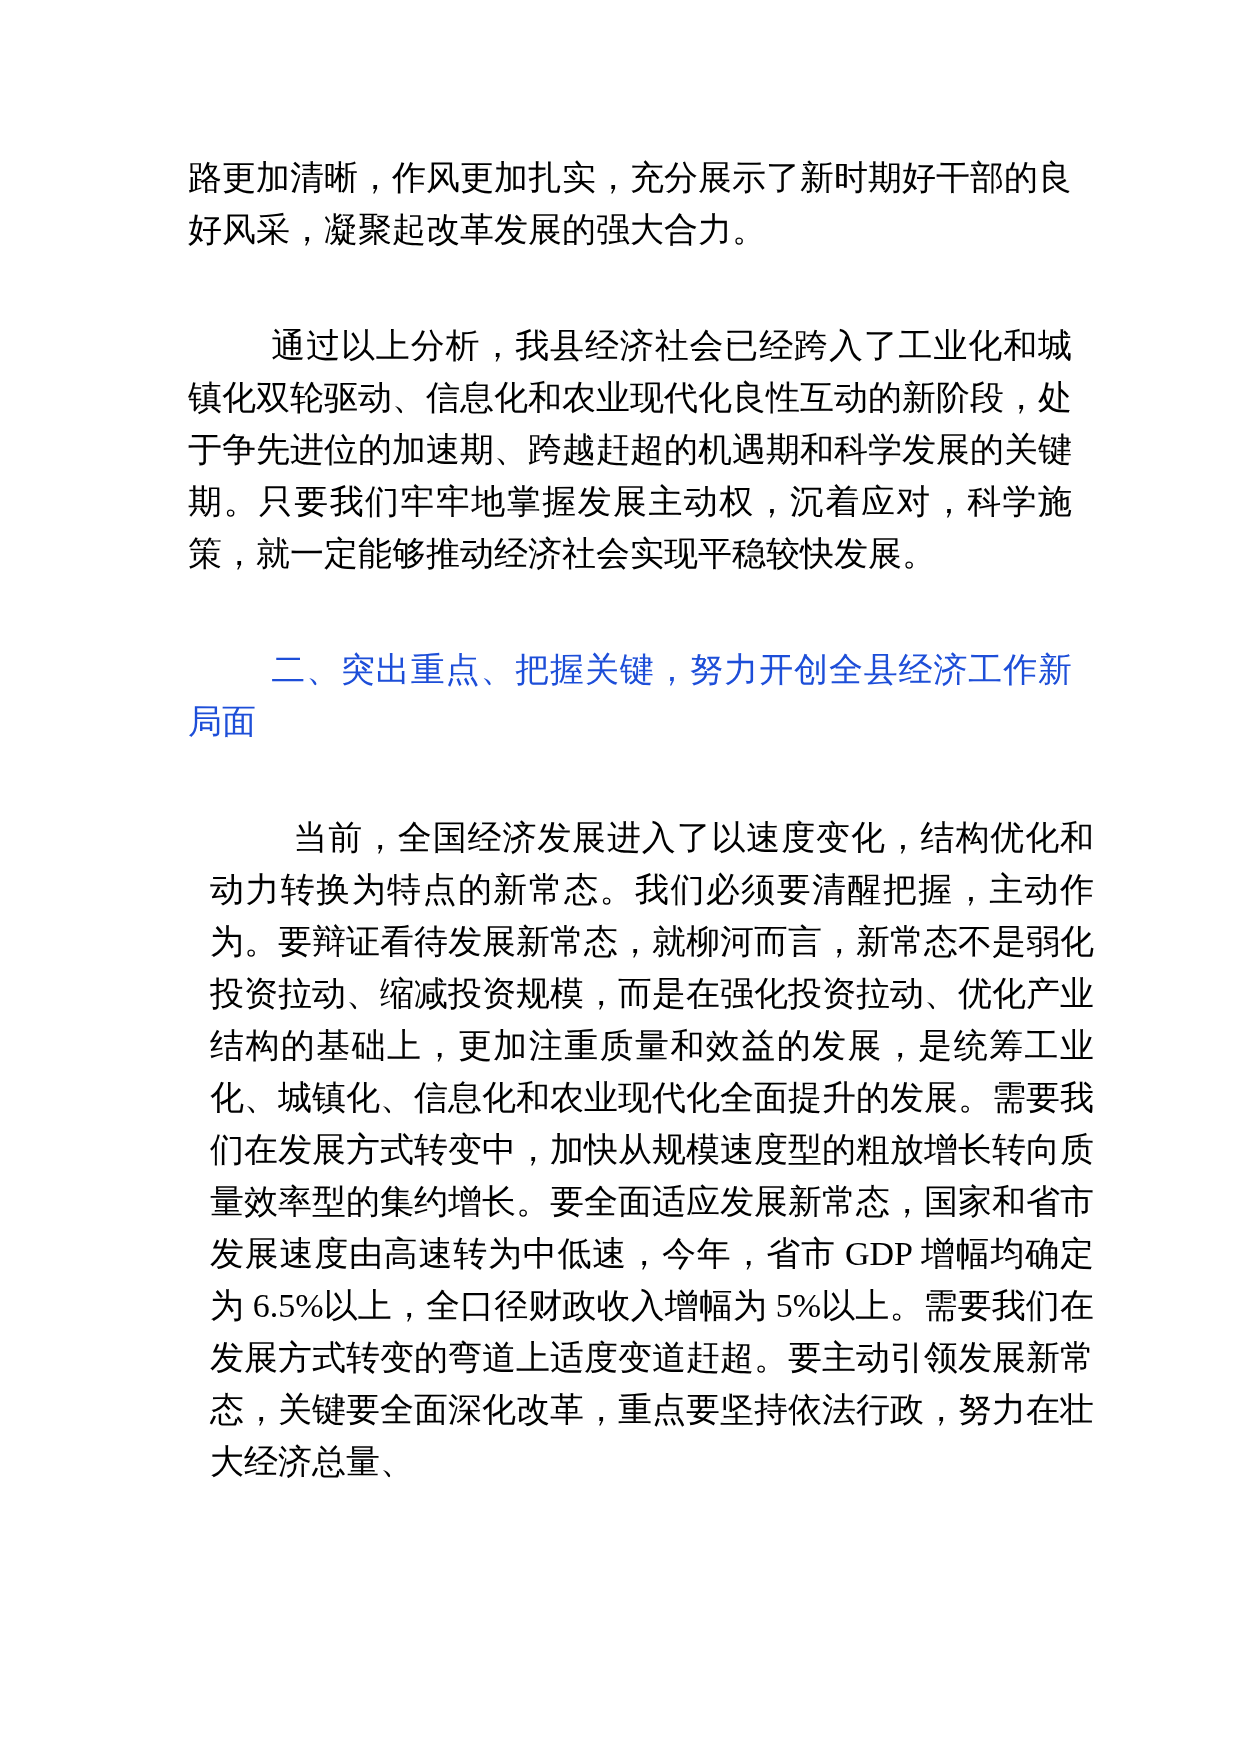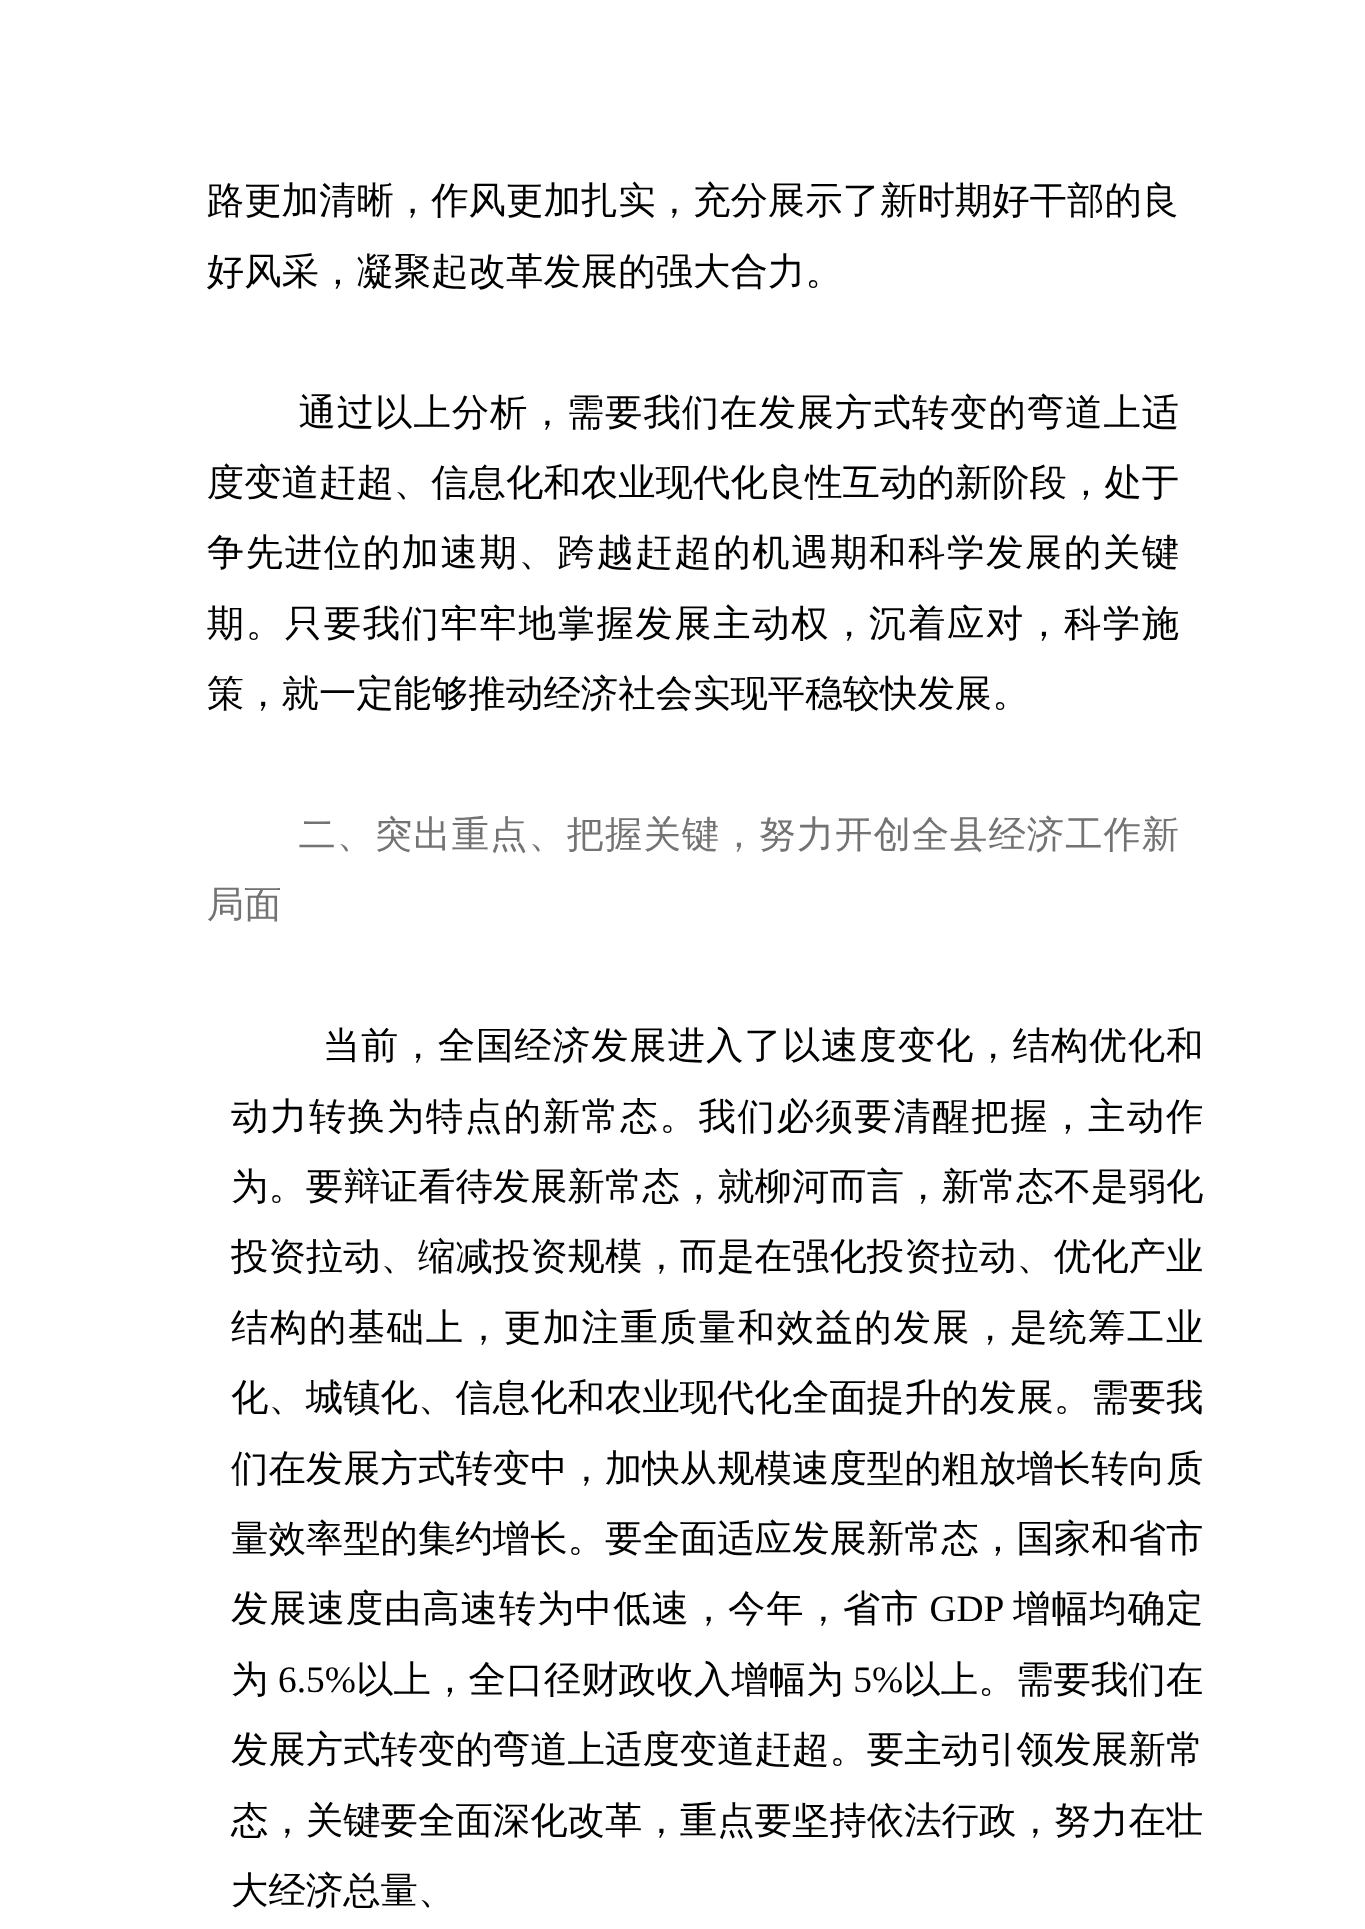--- a/index.html
+++ b/index.html
@@ -16,21 +16,21 @@
   .page {
     box-sizing: border-box;
     width: 1241px;
     height: 1754px;
     background: #ffffff;
     padding: 152px 169px 0 188px;
   }
   .doc-text {
     font-family: "Liberation Serif", "DejaVu Serif", serif;
     font-size: 34px;
-    line-height: 64px;
+    line-height: 52px;
     color: #000000;
     text-align: justify;
     letter-spacing: 0;
     margin: 0 0 64px 0;
     width: 884px;
     word-break: break-all;
     overflow-wrap: break-word;
   }
   .indent {
     text-indent: 2.45em;
@@ -42,19 +42,19 @@
     font-weight: normal; 
   }
 </style>
 </head>
 <body style="background: rgb(255, 255, 255);">
 
 <div class="page">
 
   <p class="doc-text no-indent" style="color: rgb(0, 0, 0);">路更加清晰，作风更加扎实，充分展示了新时期好干部的良好风采，凝聚起改革发展的强大合力。</p>
 
-  <p class="doc-text indent" style="color: rgb(0, 0, 0);">通过以上分析，需要我们在发展方式转变的弯道上适度变道赶超、信息化和农业现代化良性互动的新阶段，处于争先进位的加速期、跨越赶超的机遇期和科学发展的关键期。只要我们牢牢地掌握发展主动权，沉着应对，科学施策，就一定能够推动经济社会实现平稳较快发展。</p>
+  <p class="doc-text indent" style="color: rgb(0, 0, 0);">通过以上分析，我县经济社会已经跨入了工业化和城镇化双轮驱动、信息化和农业现代化良性互动的新阶段，处于争先进位的加速期、跨越赶超的机遇期和科学发展的关键期。只要我们牢牢地掌握发展主动权，沉着应对，科学施策，就一定能够推动经济社会实现平稳较快发展。</p>
 
-  <h2 class="doc-text indent" style="color: #737373;">二、突出重点、把握关键，努力开创全县经济工作新局面</h2>
+  <h2 class="doc-text indent" style="color: #1d4ed8;">二、突出重点、把握关键，努力开创全县经济工作新局面</h2>
 
   <p class="doc-text indent" style="color: rgb(0, 0, 0); margin-left: 22px;">当前，全国经济发展进入了以速度变化，结构优化和动力转换为特点的新常态。我们必须要清醒把握，主动作为。要辩证看待发展新常态，就柳河而言，新常态不是弱化投资拉动、缩减投资规模，而是在强化投资拉动、优化产业结构的基础上，更加注重质量和效益的发展，是统筹工业化、城镇化、信息化和农业现代化全面提升的发展。需要我们在发展方式转变中，加快从规模速度型的粗放增长转向质量效率型的集约增长。要全面适应发展新常态，国家和省市发展速度由高速转为中低速，今年，省市 GDP 增幅均确定为 6.5%以上，全口径财政收入增幅为 5%以上。需要我们在发展方式转变的弯道上适度变道赶超。要主动引领发展新常态，关键要全面深化改革，重点要坚持依法行政，努力在壮大经济总量、</p>
 
 </div>
 
 </body></html>

